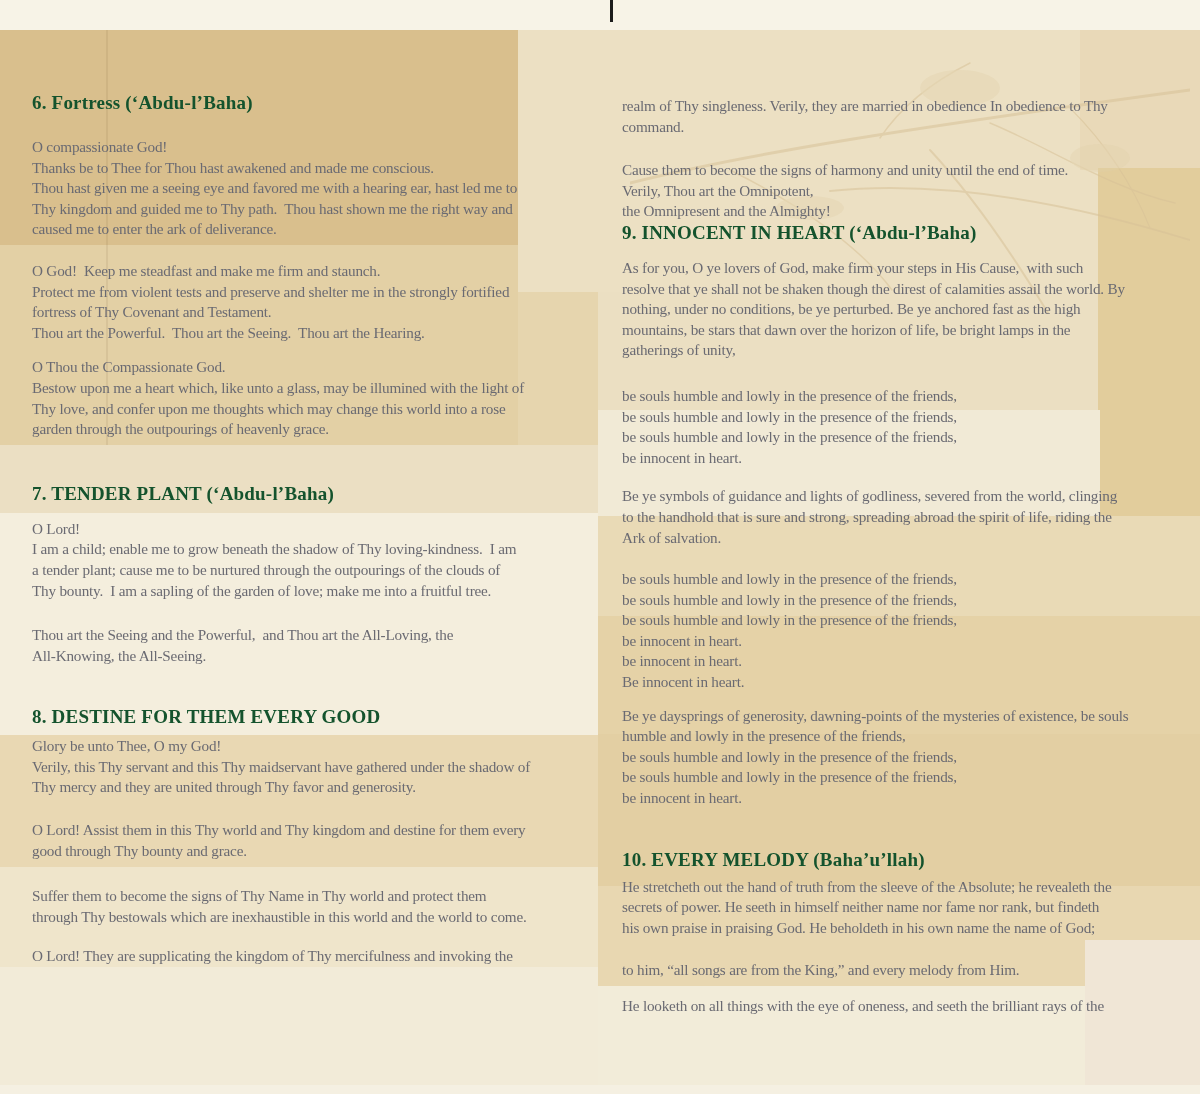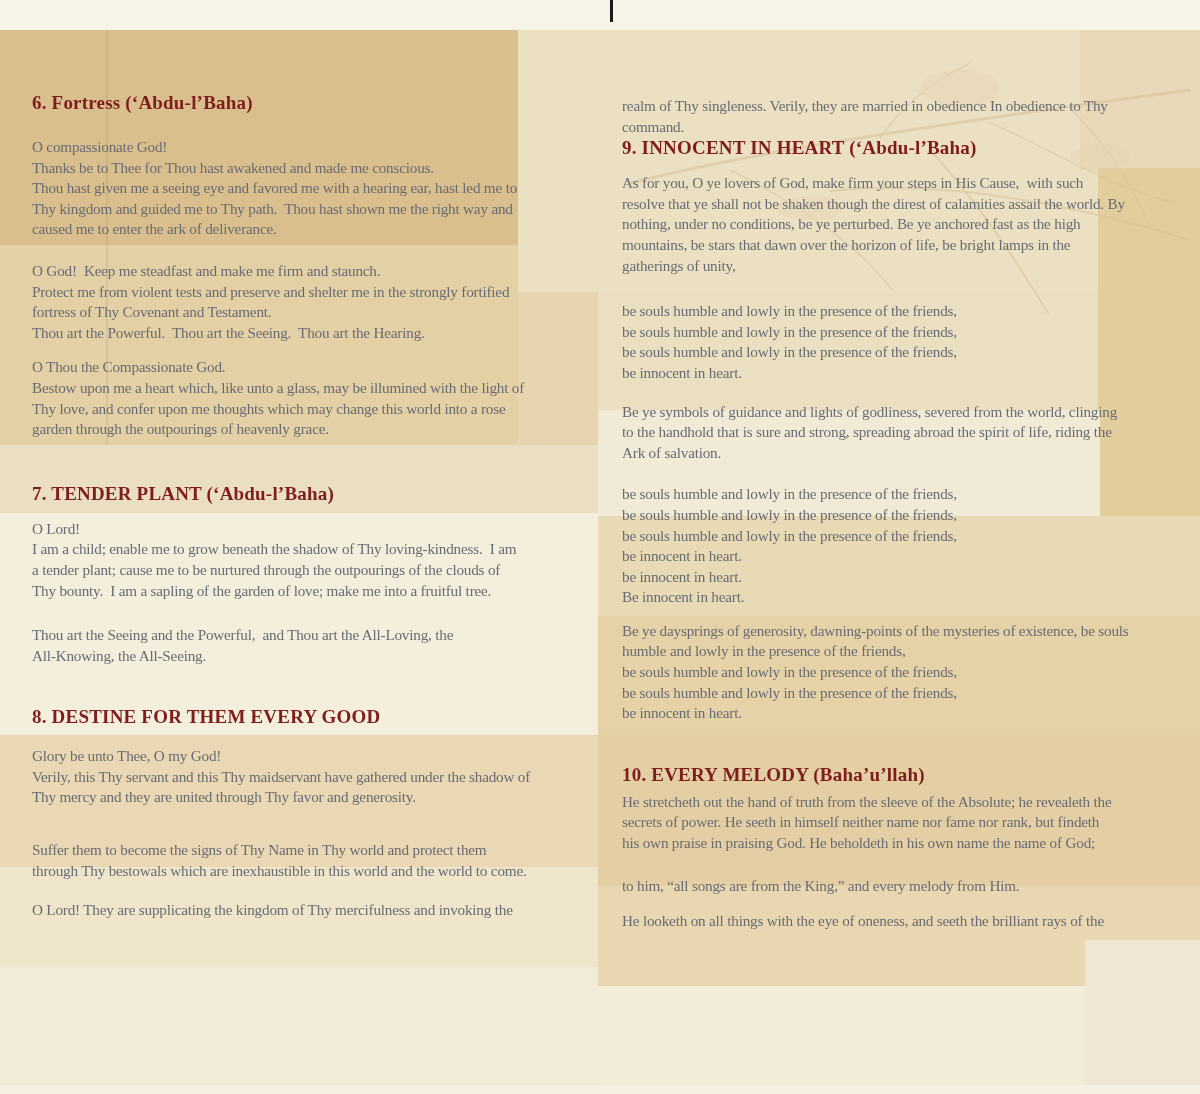--- a/index.html
+++ b/index.html
@@ -12,21 +12,21 @@
   .strip-top{left:0;top:0;width:1200px;height:30px;background:#f7f3e7;}
   .strip-bottom{left:0;top:1085px;width:1200px;height:9px;background:#f5f0e2;}
   .crop-mark{position:absolute;left:610px;top:0;width:3px;height:22px;background:#1c1c1c;}
   .fold-line{position:absolute;left:106px;top:30px;width:2px;height:415px;background:rgba(120,92,48,0.10);}
   .branches{position:absolute;left:630px;top:28px;opacity:.55;}
   .col{position:absolute;color:#6a6a72;font-size:15.2px;line-height:20.6px;letter-spacing:-0.2px;}
   .col-left{left:32px;top:92px;width:560px;}
   .col-right{left:622px;top:96px;width:572px;}
   .para{white-space:pre;margin:0;}
   .heading{
-    color:#7f1d1d;font-weight:bold;font-size:19px;line-height:22px;
+    color:#14532d;font-weight:bold;font-size:19px;line-height:22px;
     letter-spacing:0.2px;white-space:pre;
   }
   .subtitle{white-space:pre;margin:0;}
 </style>
 </head>
 <body>
 
 <div>
   <div class="patch" style="left:0;top:30px;width:518px;height:215px;background:#d9bf8d;"></div>
   <div class="patch" style="left:518px;top:30px;width:682px;height:262px;background:#ece0c3;"></div>
@@ -88,31 +88,36 @@
 
   <div class="heading" style="margin-top:43px">7. TENDER PLANT (‘Abdu-l’Baha)</div>
   <p class="para" style="margin-top:14px">O Lord!
 I am a child; enable me to grow beneath the shadow of Thy loving-kindness.  I am
 a tender plant; cause me to be nurtured through the outpourings of the clouds of
 Thy bounty.  I am a sapling of the garden of love; make me into a fruitful tree.</p>
   <p class="para" style="margin-top:24px">Thou art the Seeing and the Powerful,  and Thou art the All-Loving, the
 All-Knowing, the All-Seeing.</p>
 
   <div class="heading" style="margin-top:40px">8. DESTINE FOR THEM EVERY GOOD</div>
-  <p class="para" style="margin-top:18px">Glory be unto Thee, O my God!
+  <p class="para" style="margin-top:8px">Glory be unto Thee, O my God!
 Verily, this Thy servant and this Thy maidservant have gathered under the shadow of
 Thy mercy and they are united through Thy favor and generosity.</p>
-  <p class="para" style="margin-top:32px">Suffer them to become the signs of Thy Name in Thy world and protect them
+  <p class="para" style="margin-top:22px">O Lord! Assist them in this Thy world and Thy kingdom and destine for them every
+good through Thy bounty and grace.</p>
+  <p class="para" style="margin-top:25px">Suffer them to become the signs of Thy Name in Thy world and protect them
 through Thy bestowals which are inexhaustible in this world and the world to come.</p>
   <p class="para" style="margin-top:19px">O Lord! They are supplicating the kingdom of Thy mercifulness and invoking the</p>
 </div>
 
 <div class="col col-right">
   <p class="para">realm of Thy singleness. Verily, they are married in obedience In obedience to Thy
 command.</p>
+  <p class="para" style="margin-top:23px">Cause them to become the signs of harmony and unity until the end of time.
+Verily, Thou art the Omnipotent,
+the Omnipresent and the Almighty!</p>
 
   <div class="heading" style="">9. INNOCENT IN HEART (‘Abdu-l’Baha)</div>
   <p class="para" style="margin-top:14px">As for you, O ye lovers of God, make firm your steps in His Cause,  with such
 resolve that ye shall not be shaken though the direst of calamities assail the world. By
 nothing, under no conditions, be ye perturbed. Be ye anchored fast as the high
 mountains, be stars that dawn over the horizon of life, be bright lamps in the
 gatherings of unity,</p>
   <p class="para" style="margin-top:25px">be souls humble and lowly in the presence of the friends,
 be souls humble and lowly in the presence of the friends,
 be souls humble and lowly in the presence of the friends,

